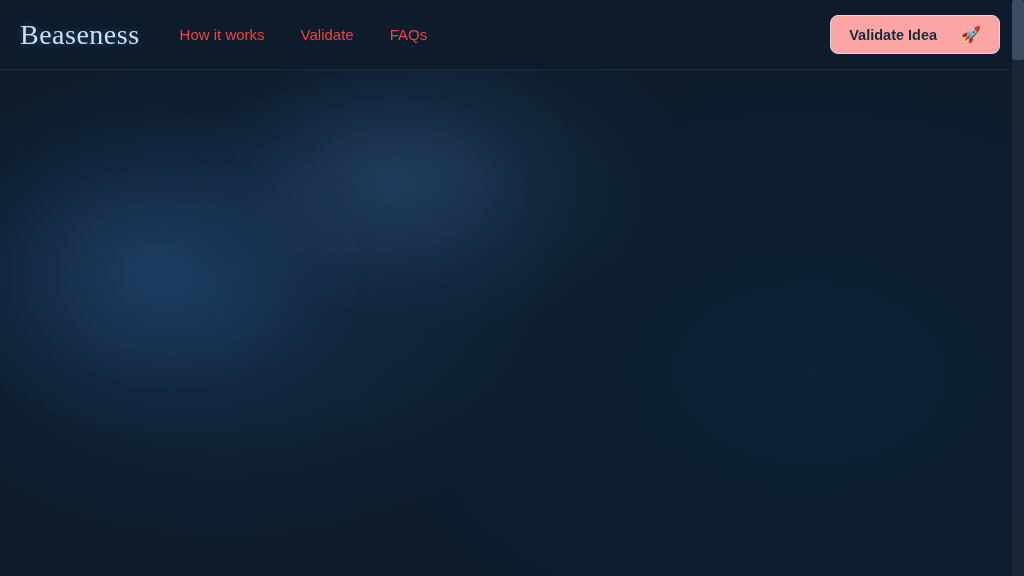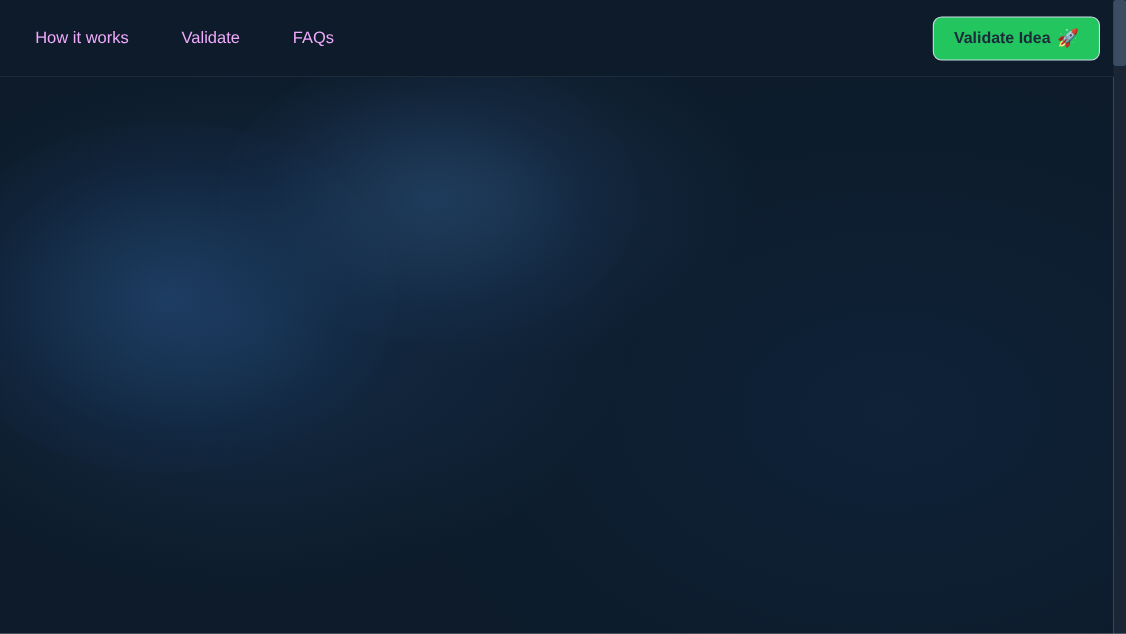--- a/index.html
+++ b/index.html
@@ -44,33 +44,32 @@
     }
 
     .nav-links {
       display: flex;
       align-items: center;
       gap: 36px;
       list-style: none;
     }
 
     .nav-links a {
-      color: #f0abfc;
+      color: #ef4444;
       text-decoration: none;
       font-size: 15px;
       font-weight: 400;
       cursor: pointer;
-      margin-left: 12px;
     }
 
     .validate-btn {
       display: flex;
       align-items: center;
-      gap: 6px;
-      background: #22c55e;
+      gap: 24px;
+      background: #fca5a5;
       color: #1a2a3a;
       border: 1.5px solid #d0dce8;
       border-radius: 8px;
       padding: 9px 18px;
       font-size: 14.5px;
       font-weight: 600;
       cursor: pointer;
       white-space: nowrap;
     }
 
@@ -144,20 +143,21 @@
   </style>
 </head>
 <body>
 
 <div class="scrollbar-track">
   <div class="scrollbar-thumb"></div>
 </div>
 
 <nav class="navbar">
   <div class="navbar-left">
+    <span class="logo">Beaseness</span>
     <ul class="nav-links">
       <li>
         <a>How it works</a>
       </li>
       <li>
         <a>Validate</a>
       </li>
       <li>
         <a>FAQs</a>
       </li>

